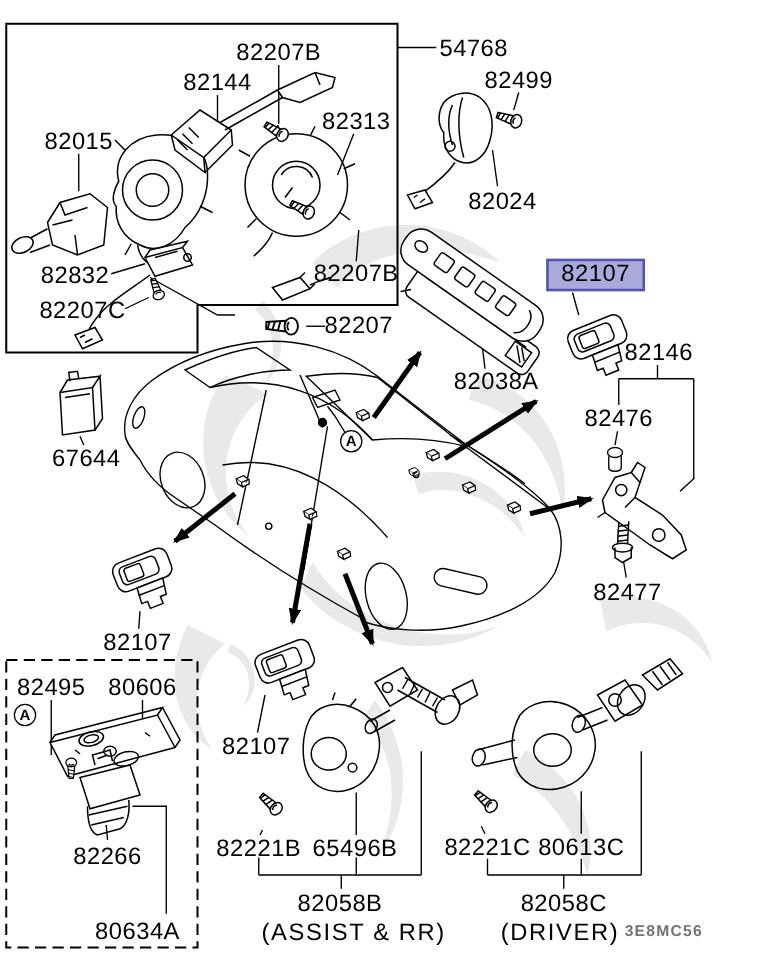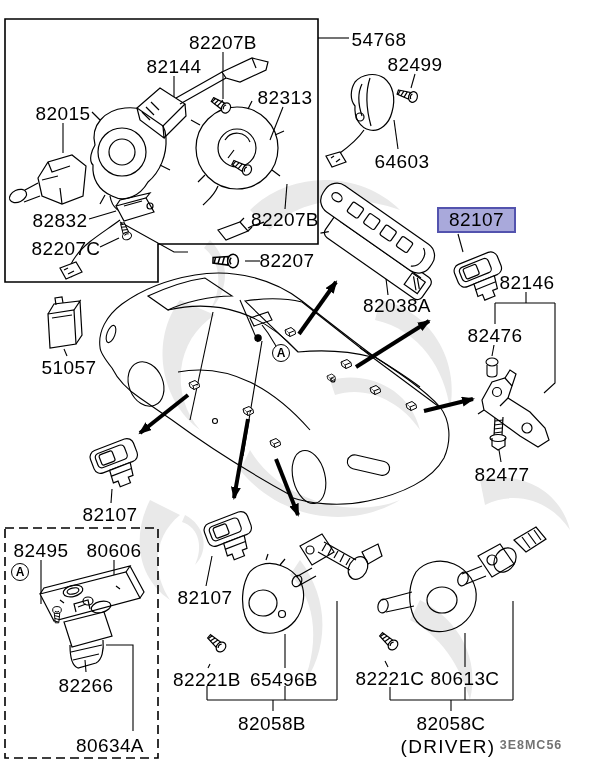--- a/index.html
+++ b/index.html
@@ -290,44 +290,45 @@
   </g>
   <use href="#scr" transform="translate(393,645) rotate(42)"></use>
 </svg>
 
   <div class="lbl" style="left:223px;top:33px">82207B</div>
   <div class="lbl" style="left:174px;top:57px">82144</div>
   <div class="lbl" style="left:379px;top:30px">54768</div>
   <div class="lbl" style="left:415px;top:55px">82499</div>
   <div class="lbl" style="left:63px;top:104px">82015</div>
   <div class="lbl" style="left:285px;top:88px">82313</div>
-  <div class="lbl" style="left:402px;top:152px">64603</div>
+  <div class="lbl" style="left:402px;top:152px">82024</div>
   <div class="lbl" style="left:60px;top:211px">82832</div>
   <div class="lbl" style="left:285px;top:210px">82207B</div>
   <div class="lbl" style="left:66px;top:239px">82207C</div>
   <div class="lbl" style="left:287px;top:251px">82207</div>
   <div class="lbl" style="left:397px;top:296px">82038A</div>
 
   <div class="hlbox">
     <span class="t">82107</span>
   </div>
 
   <div class="lbl" style="left:527px;top:273px">82146</div>
   <div class="lbl" style="left:495px;top:326px">82476</div>
   <div class="lbl" style="left:502px;top:465px">82477</div>
-  <div class="lbl" style="left:69px;top:358px">51057</div>
+  <div class="lbl" style="left:69px;top:358px">67644</div>
   <div class="lbl" style="left:110px;top:505px">82107</div>
   <div class="lbl" style="left:41px;top:541px">82495</div>
   <div class="lbl" style="left:114px;top:541px">80606</div>
   <div class="lbl" style="left:86px;top:676px">82266</div>
   <div class="lbl" style="left:110px;top:736px">80634A</div>
   <div class="lbl" style="left:205px;top:588px">82107</div>
   <div class="lbl" style="left:207px;top:670px">82221B</div>
   <div class="lbl" style="left:284px;top:670px">65496B</div>
   <div class="lbl" style="left:272px;top:714px">82058B</div>
+  <div class="cap" style="left:283px;top:737px">(ASSIST &amp; RR)</div>
   <div class="lbl" style="left:390px;top:669px">82221C</div>
   <div class="lbl" style="left:465px;top:669px">80613C</div>
   <div class="lbl" style="left:451px;top:714px">82058C</div>
   <div class="cap" style="left:448px;top:737px">(DRIVER)</div>
   <div class="code" style="left:531px;top:739px">3E8MC56</div>
 
   <div class="amark" style="left:272px;top:344px">A</div>
   <div class="amark" style="left:11px;top:563px">A</div>
 
 </div>

